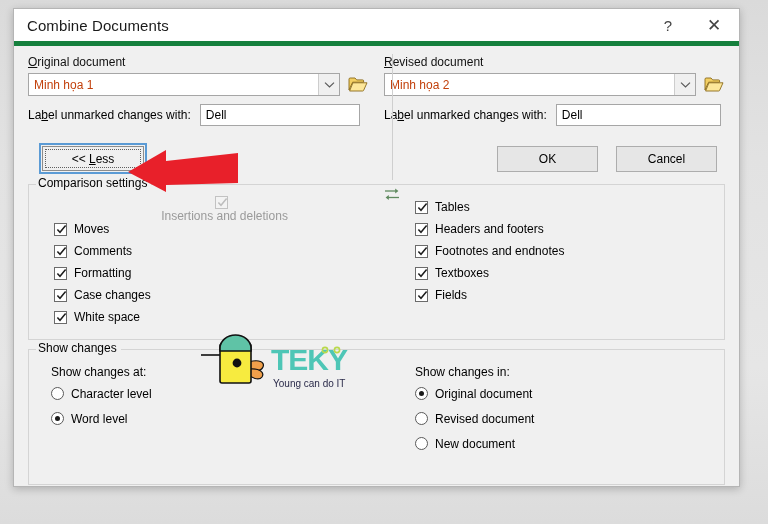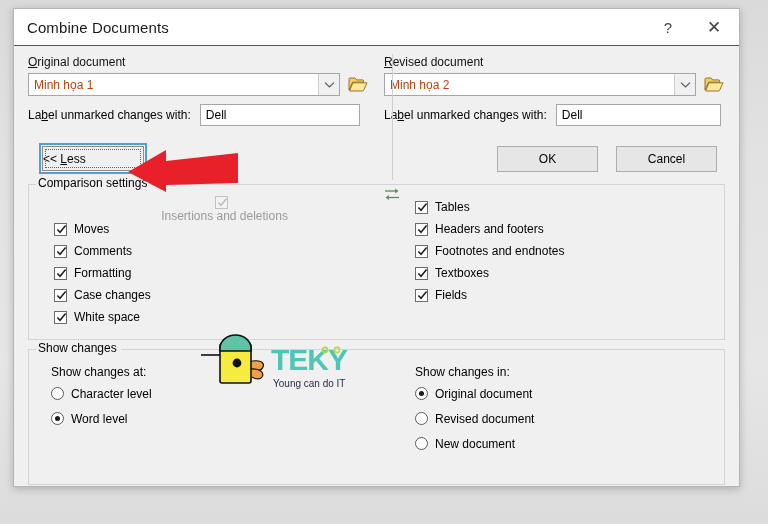--- a/index.html
+++ b/index.html
@@ -34,21 +34,21 @@
     height: 479px;
     background: #f0f0f0;
     border: 1px solid #b5b5b5;
     box-shadow: 0 2px 8px rgba(0,0,0,0.22);
     box-sizing: border-box;
   }
 
   .titlebar {
     height: 37px;
     background: #ffffff;
-    border-bottom: 1px solid #15803d;
+    border-bottom: 5px solid #15803d;
     display: flex;
     align-items: center;
     box-sizing: border-box;
   }
   .title-text {
     margin-left: 13px;
     font-size: 15px;
     color: #1a1a1a;
     letter-spacing: .1px;
     flex: 1;
@@ -191,20 +191,21 @@
     top: 6px;
     width: 102px;
     height: 25px;
     background: #f0f0f0;
     border: 1px solid #8d8d8d;
     outline: 2px solid #5b9bd5;
     outline-offset: 1px;
     font-size: 12px;
     display: flex;
     align-items: center;
+    justify-content: center;
     box-sizing: border-box;
     color: #000;
   }
   .less-btn .inner-focus {
     position: absolute;
     inset: 2px;
     border: 1px dotted #606060;
   }
   .btn {
     position: absolute;

